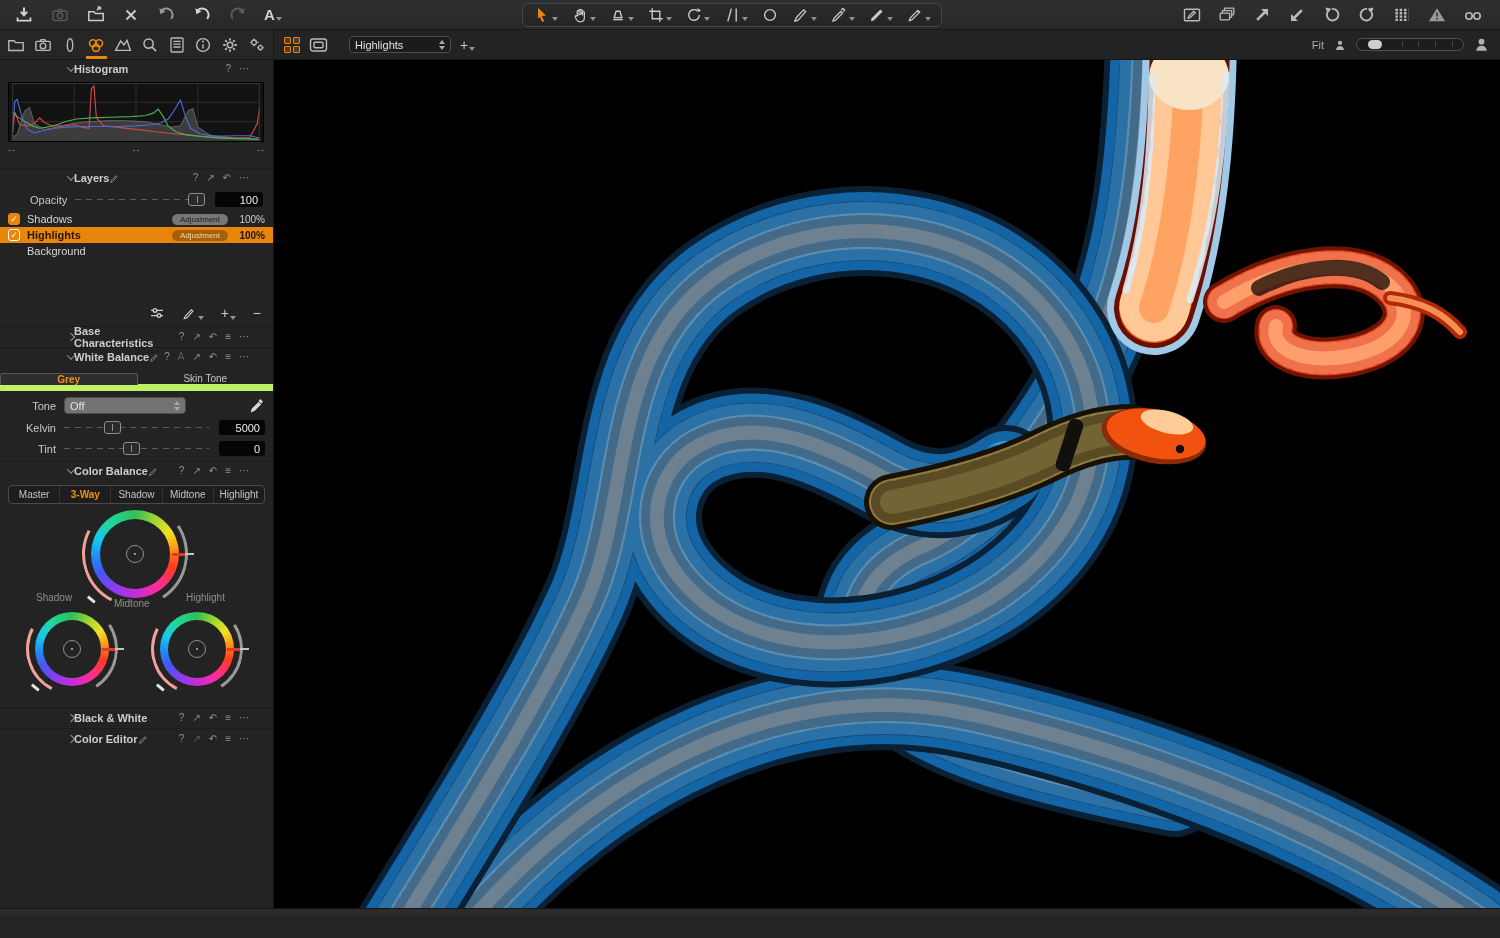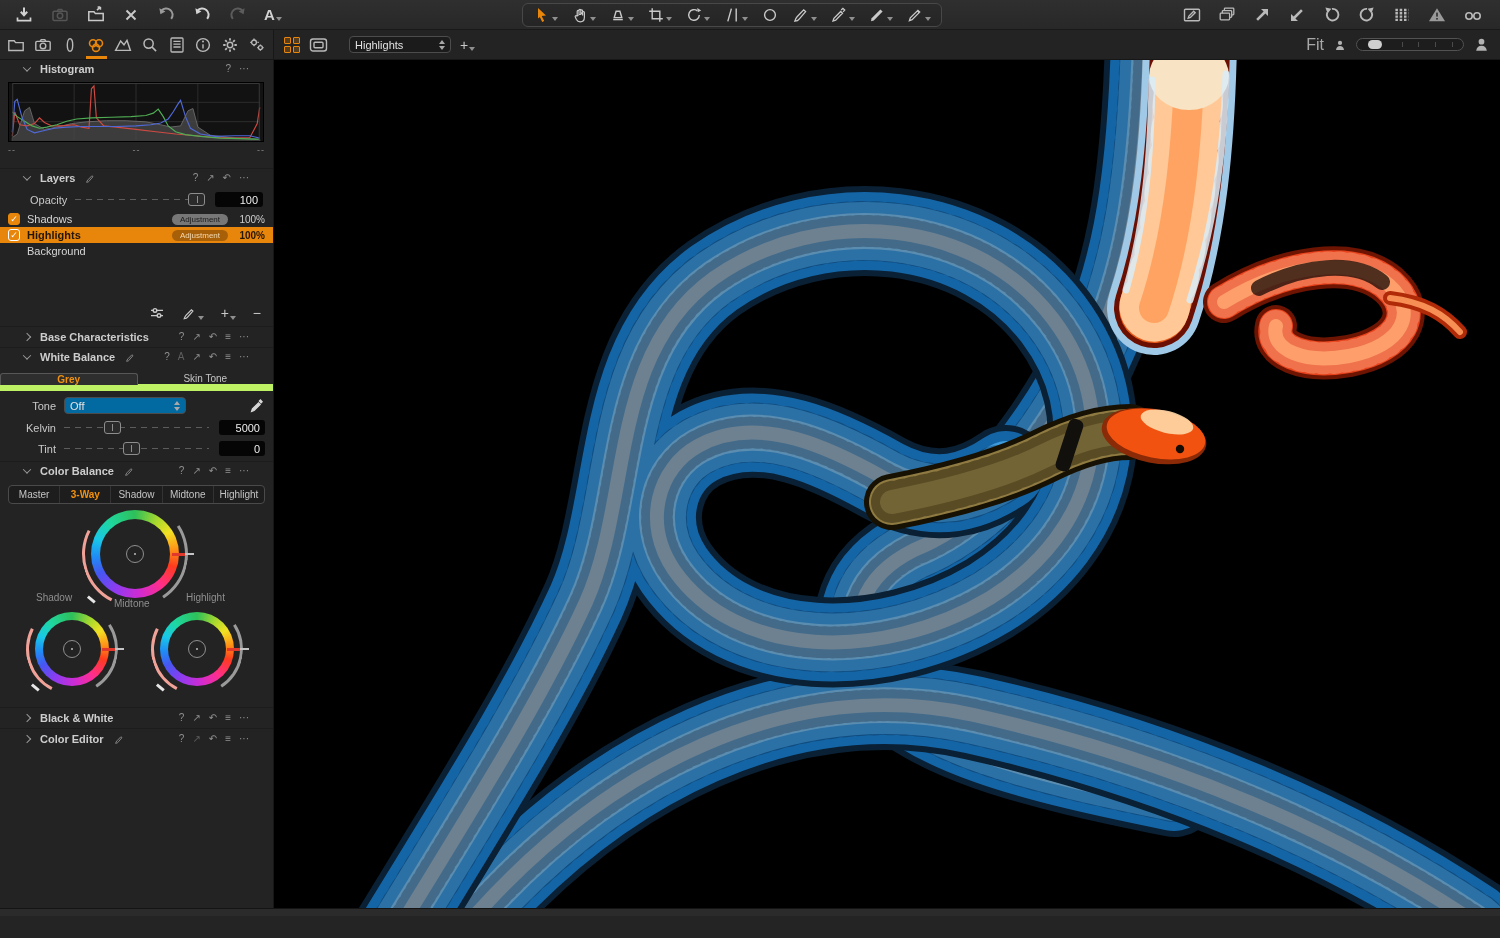--- a/index.html
+++ b/index.html
@@ -35,36 +35,36 @@
   .vb-grid{display:grid;grid-template-columns:7px 7px;grid-template-rows:7px 7px;gap:2px;}
   .vb-grid span{border:1.5px solid #e8860c;background:rgba(232,134,12,.25);border-radius:1px;}
   .dropdown{height:17px;min-width:102px;background:#1b1b1b;border:1px solid #4c4c4c;border-radius:4px;display:flex;align-items:center;padding:0 5px;font-size:11px;color:#e2e2e2;gap:6px;}
   .dropdown .dd-label{flex:1;}
   .stepper{display:flex;flex-direction:column;gap:2px;align-items:center;}
   .stepper i{width:0;height:0;border-left:3px solid transparent;border-right:3px solid transparent;display:block;}
   .stepper .up{border-bottom:4px solid #a8a8a8;}
   .stepper .dn{border-top:4px solid #a8a8a8;}
   .plusbtn{font-size:14px;color:#c9c9c9;display:flex;}
   .vb-right{margin-left:auto;display:flex;align-items:center;gap:9px;}
-  .fitlabel{font-size:16px;color:#a8a8a8;}
+  .fitlabel{font-size:11px;color:#a8a8a8;}
   .zslider{position:relative;width:108px;height:13px;border:1px solid #525252;border-radius:7px;background:#1d1d1d;}
   .zslider .zt{position:absolute;top:3px;bottom:3px;width:1px;background:#4a4a4a;}
   .zslider .zknob{position:absolute;top:1px;width:14px;height:9px;border-radius:5px;background:#cfcfcf;}
 
   
   .content{display:flex;height:848px;}
   .sidebar{width:274px;background:#232323;border-right:1px solid #171717;display:flex;flex-direction:column;}
   .viewer{flex:1;background:#000;position:relative;overflow:hidden;}
   .viewer svg{position:absolute;inset:0;}
   .bottombar{height:8px;background:#2b2b2b;border-top:1px solid #141414;}
 
   
   .panel{border-top:1px solid #1c1c1c;position:relative;flex:none;}
   .panel:first-child{border-top:none;}
-  .phead{height:18px;display:flex;align-items:center;gap:10px;padding:0 24px;}
+  .phead{height:18px;display:flex;align-items:center;gap:0;padding:0 24px;margin-left:44px;}
   .ptitle{font-size:11px;font-weight:bold;color:#cdcdcd;}
   .hics{margin-left:auto;display:flex;align-items:center;gap:8px;}
   .hic{font-size:10px;color:#919191;line-height:1;}
   .hic.dim{color:#5f5f5f;}
   .chev{width:6px;height:6px;border-right:1.5px solid #9a9a9a;border-bottom:1.5px solid #9a9a9a;display:inline-block;flex:none;}
   .chev.down{transform:rotate(45deg) translate(-1px,-1px);}
   .chev.right{transform:rotate(-45deg);}
   .brushic svg{display:block;}
 
   
@@ -100,21 +100,21 @@
   .panel.mini{height:21px;display:flex;align-items:center;}
   .panel.mini .phead{flex:1;}
 
   
   #p-wb{height:114px;}
   .wbtabs{display:flex;height:18px;margin-top:7px;border-bottom:7px solid #bef264;align-items:center;}
   .wbtab{flex:1;display:flex;align-items:center;justify-content:center;font-size:10px;color:#c4c4c4;}
   .wbtab.active{background:#2e2e2e;border:1px solid #575757;border-bottom:none;border-radius:3px 3px 0 0;color:#f2920e;font-weight:bold;}
   .wbrow{display:flex;align-items:center;margin:6px 8px 0 0;gap:8px;}
   .wblabel{width:56px;text-align:right;font-size:11px;color:#c9c9c9;flex:none;}
-  .wbrow .dropdown{width:122px;min-width:0;background:#0369a1;}
+  .wbrow .dropdown{width:122px;min-width:0;background:#737373;}
   .wbrow .dslider{margin-right:2px;}
 
   
   #p-cb{height:246px;}
   .segctl{margin:5px 8px 0;height:19px;border:1px solid #4a4a4a;border-radius:4px;background:#1d1d1d;display:flex;overflow:hidden;}
   .seg{flex:1;display:flex;align-items:center;justify-content:center;font-size:10px;color:#c4c4c4;border-left:1px solid #333;}
   .seg:first-child{border-left:none;}
   .seg.active{color:#f2920e;font-weight:bold;}
   .wheels{position:relative;height:198px;}
   .wheel{position:absolute;}

